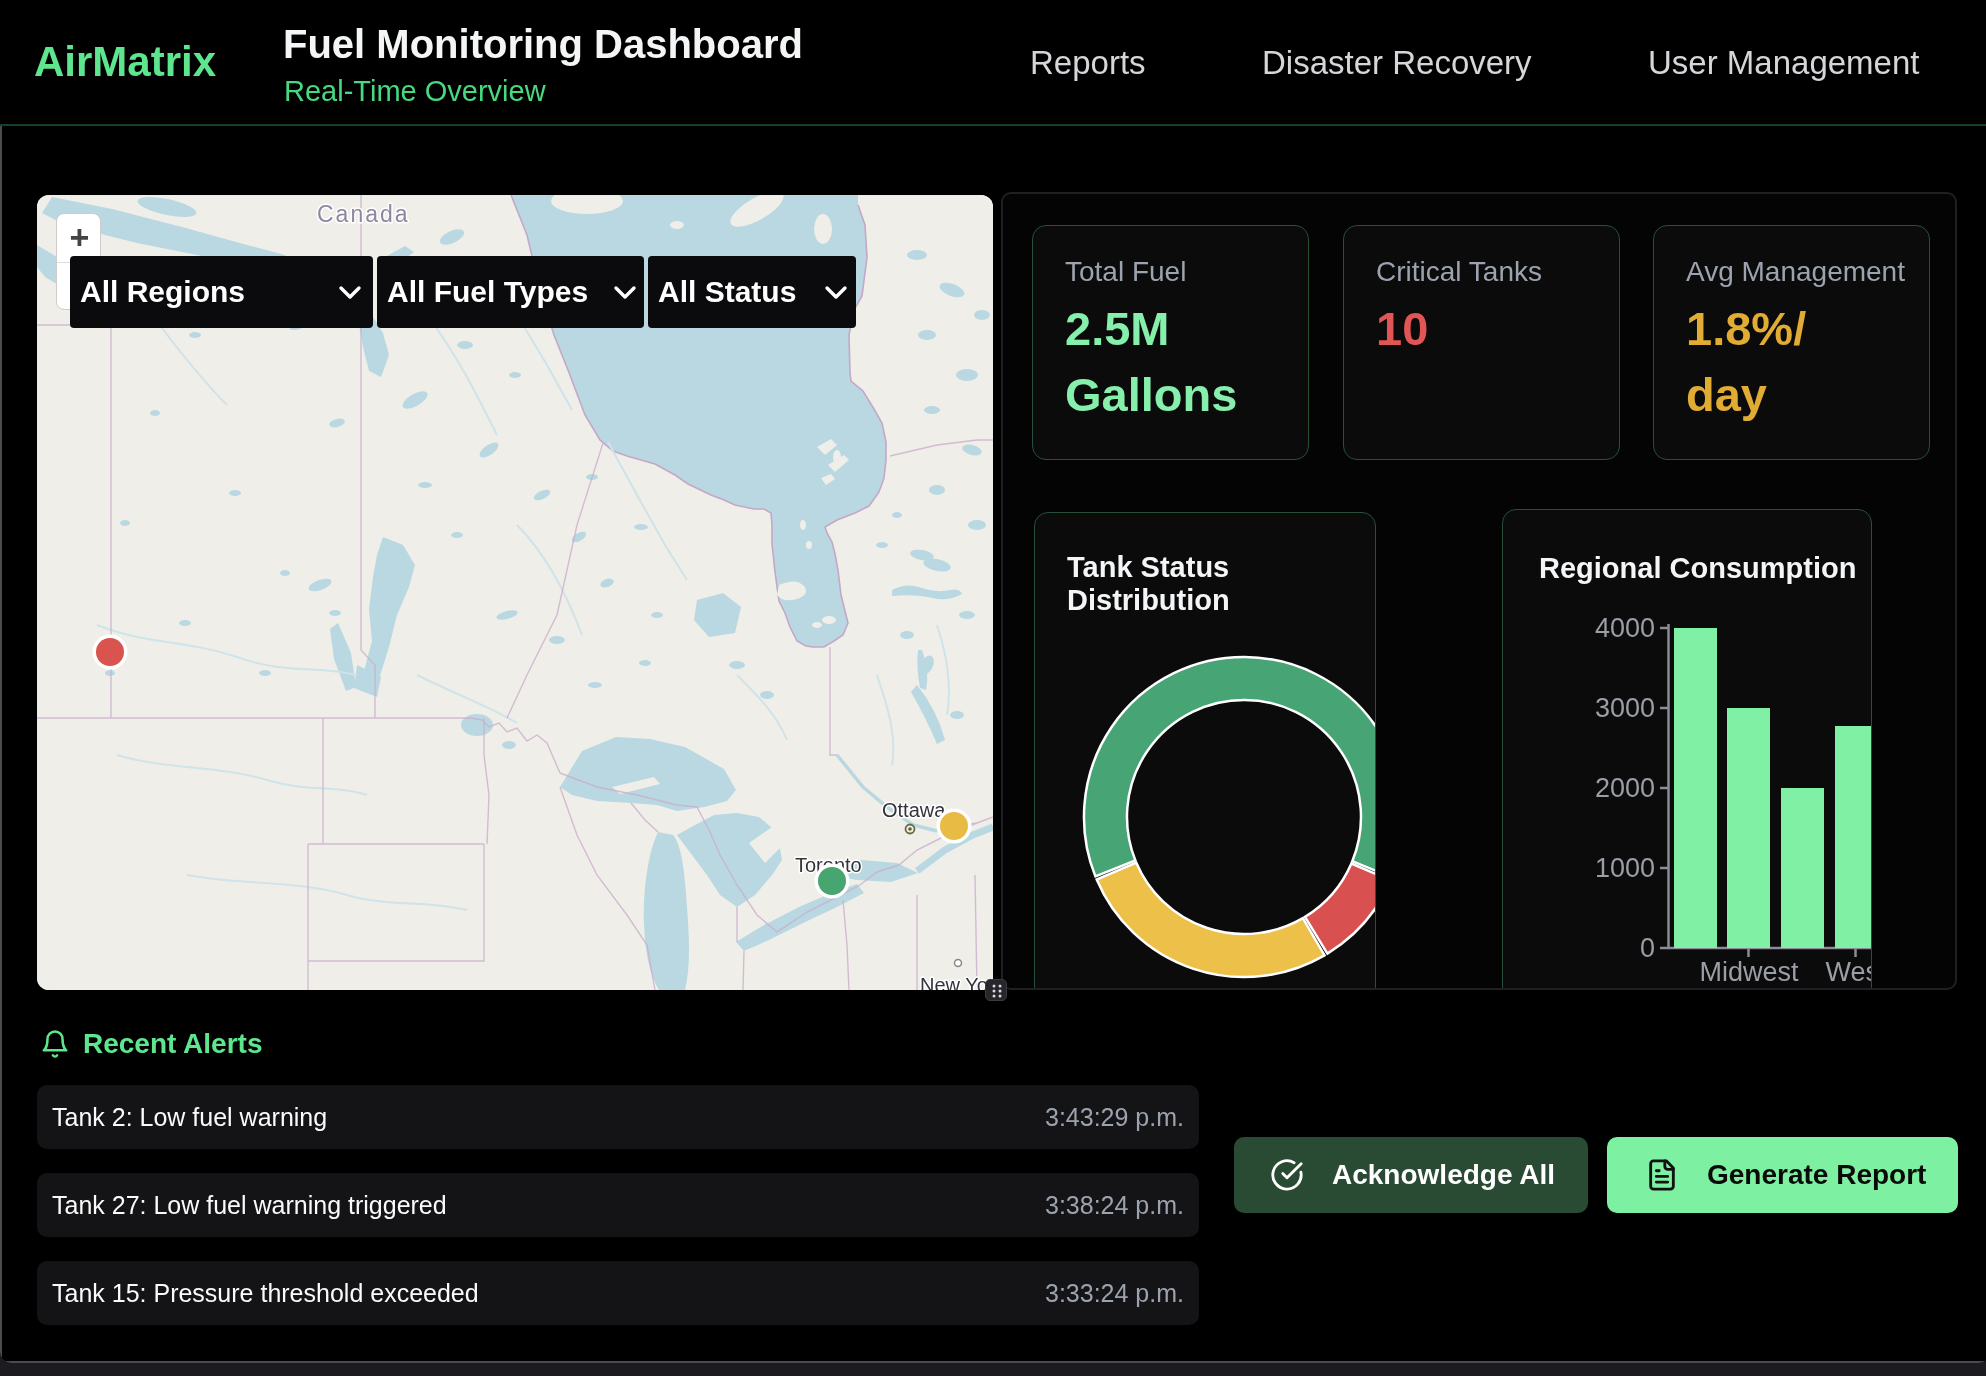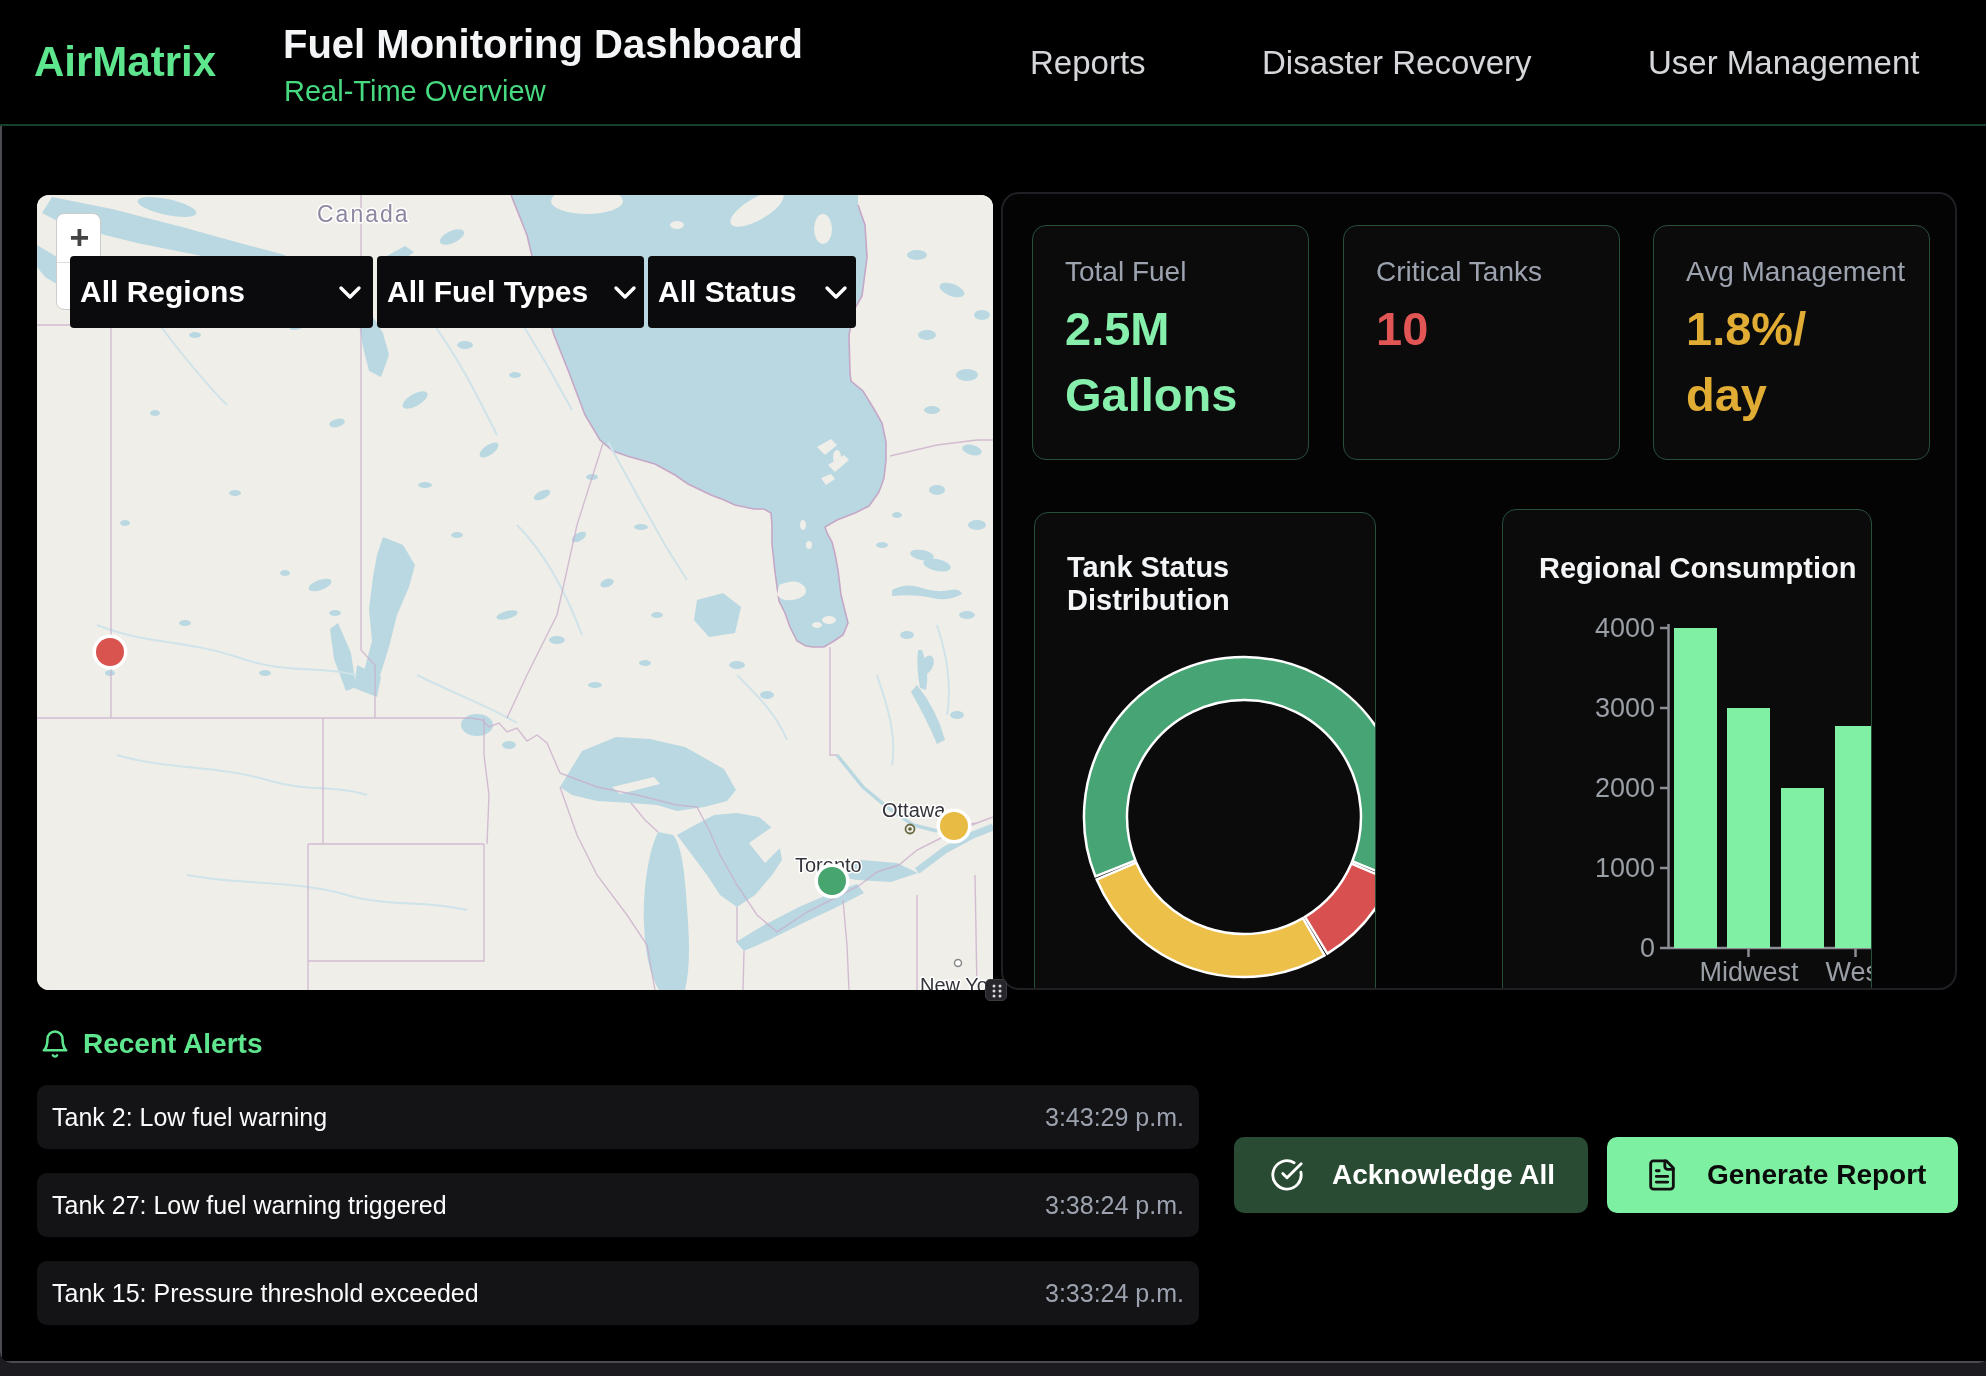--- a/index.html
+++ b/index.html
@@ -12,21 +12,21 @@
   .title { position:absolute; left:283px; top:22px; font-size:40px; font-weight:bold; color:#f4f5f6;text-align:right; }
   .subtitle { position:absolute; left:284px; top:75px; font-size:29px; color:#46d97f; }
   .nav { position:absolute; top:44px; font-size:33px; color:#d5d6d9; }
   
   .mapbox { position:absolute; left:37px; top:195px; width:956px; height:795px; border-radius:12px; overflow:hidden; background:#f0eee8; }
   .pill { position:absolute; height:72px; background:#0b0b0d; border-radius:4px; color:#fff; font-weight:bold; font-size:30px; line-height:72px; padding-left:10px;margin-top:11px; }
   .pill svg { position:absolute; top:26px; }
   .zoomctl { position:absolute; left:56px; top:213px; width:45px; height:97px; background:#fff; border-radius:8px; border:1px solid #ccc; }
   .zoomctl .zline { position:absolute; left:0; top:48px; width:45px; height:1px; background:#ddd; }
   .zplus { position:absolute; width:45px; text-align:center; color:#444; font-size:34px; font-weight:bold; }
-  .panel { position:absolute; left:1001px; top:192px; width:956px; height:798px; background:#040404; border:2px solid #1f1f24; border-radius:18px; overflow:hidden; }
+  .panel { position:absolute; left:1001px; top:192px; width:956px; height:798px; background:#040404; border:2px solid #1f1f24; border-radius:10px; overflow:hidden; }
   .scard { position:absolute; top:31px; width:277px; height:235px; background:#0b0b0c; border:1.5px solid #27503b; border-radius:14px; padding:30px 0 0 32px; }
   .scard .lbl { font-size:28px; color:#9ca3af; }
   .scard .val { margin-top:8px; font-size:47px; font-weight:bold; line-height:66px; width:180px; }
   .ccard { position:absolute; background:#0b0b0c; border:1.5px solid #27503b; border-radius:14px; overflow:hidden; }
   .ctitle { position:absolute; font-size:29px; font-weight:bold; color:#f4f5f6; }
   
   .alert-title { position:absolute; left:83px; top:1028px; font-size:28px; font-weight:bold; color:#5ee68f; }
   .arow { position:absolute; left:37px; width:1162px; height:64px; background:#141417; border-radius:10px; }
   .arow .at { position:absolute; left:15px; top:0; line-height:64px; font-size:25px; color:#fafafa; }
   .arow .tm { position:absolute; right:15px; top:0; line-height:64px; font-size:25px; color:#9ca3af; }

